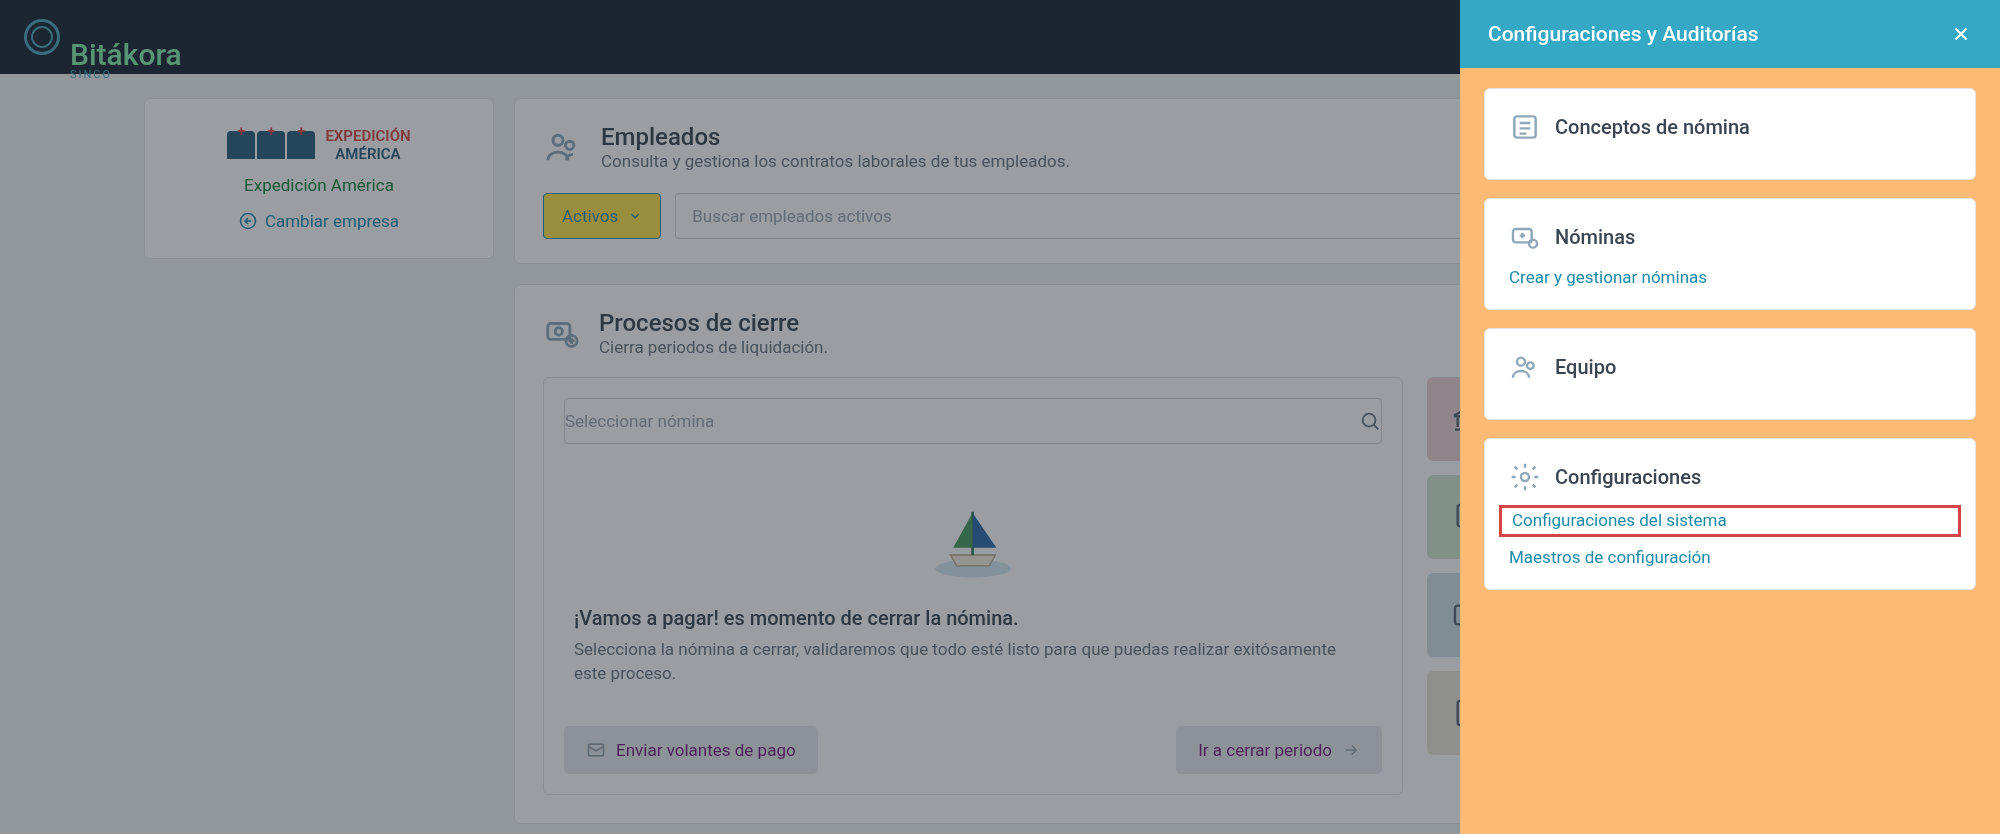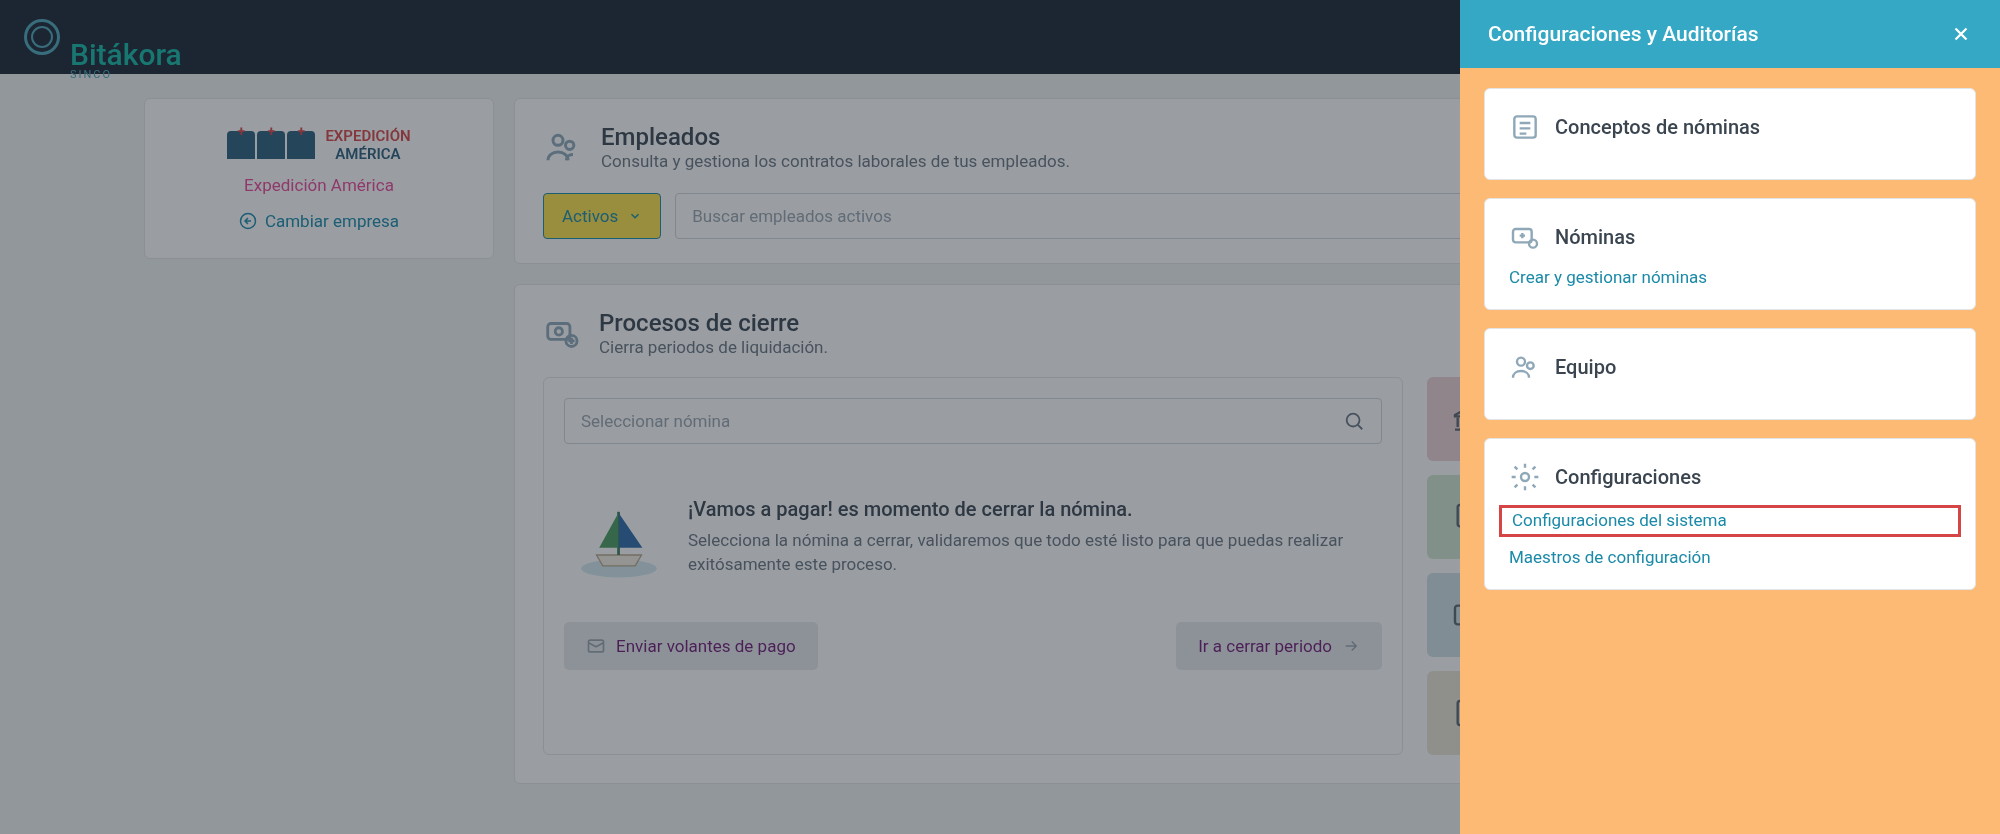--- a/index.html
+++ b/index.html
@@ -1,55 +1,55 @@
 <!DOCTYPE html>
 <html><head>
 <meta charset="utf-8">
 <style>
 * { margin:0; padding:0; box-sizing:border-box; font-family:-apple-system,BlinkMacSystemFont,"Segoe UI",Roboto,sans-serif; }
 body { width:2000px; height:834px; background:#f0f2f2; overflow:hidden; position:relative; }
 .header { height:74px; background:#1a2332; display:flex; align-items:center; padding:0 24px; }
 .logo { display:flex; align-items:center; gap:10px; }
 .logo-icon { width:36px; height:36px; border:3px solid #4da6b8; border-radius:50%; position:relative; display:flex; align-items:center; justify-content:center; }
 .logo-icon::before { content:""; position:absolute; width:18px; height:18px; border:2px solid #4da6b8; border-radius:50%; }
-.logo-text { color:#14b8a6; font-size:30px; font-weight:500;margin-top:44px; }
+.logo-text { color:#86efac; font-size:30px; font-weight:500;margin-top:44px; }
 .logo-sub { color:#4da6b8; font-size:11px; letter-spacing:2px; margin-top:-4px; }
 .content { padding:24px 144px; display:flex; gap:20px; }
 .left-col { flex:0 0 350px; }
 .right-col { flex:1; }
 .card { background:#fff; border:1px solid #e2e5e8; border-radius:6px; }
 .company-card { padding:28px 20px 24px; text-align:center; }
 .company-logo { display:flex; align-items:center; justify-content:center; gap:10px; margin-bottom:12px; }
 .ship-icons { display:flex; gap:2px; }
 .ship { width:28px; height:28px; background:#2b5d7a; border-radius:4px 4px 0 0; position:relative; }
 .ship::before { content:"+"; position:absolute; top:-8px; left:50%; transform:translateX(-50%); color:#d64545; font-size:14px; font-weight:bold; }
 .company-text { color:#d64545; font-size:15px; font-weight:600; line-height:1.2; }
-.company-name { color:#ec4899; font-size:17px; margin:10px 0 16px; }
+.company-name { color:#15803d; font-size:17px; margin:10px 0 16px; }
 .change-company { display:inline-flex; align-items:center; gap:8px; color:#1a8aa8; font-size:17px; cursor:pointer; }
 .employees-card { padding:24px 28px; margin-bottom:20px; }
 .emp-header { display:flex; align-items:flex-start; justify-content:space-between; margin-bottom:22px; }
 .emp-left { display:flex; align-items:center; gap:18px; }
 .emp-icon { width:40px; height:40px; color:#8fa8b8; }
 .emp-title { font-size:24px; color:#3a4550; font-weight:500; }
 .emp-sub { font-size:17px; color:#6b7680; }
 .btn-hire { background:#1a8aa8; color:#fff; border:none; padding:12px 24px; border-radius:5px; font-size:17px; display:flex; align-items:center; gap:8px; cursor:pointer; }
 .emp-filter { display:flex; gap:0; }
 .filter-btn { border:1px solid #1a8aa8; color:#1a8aa8; background:#fde047; padding:10px 18px; border-radius:4px; font-size:17px; display:flex; align-items:center; gap:10px; cursor:pointer; }
 .search-wrap { flex:1; border:1px solid #d0d5da; border-radius:4px; display:flex; align-items:center; padding:0 16px; margin-left:14px; }
 .search-input { flex:1; border:none; outline:none; font-size:17px; padding:12px 0; color:#4a5560; background:transparent; }
 .search-input::placeholder { color:#9aa4ad; }
 .procesos-card { padding:24px 28px 28px; }
 .proc-header { display:flex; align-items:center; gap:18px; margin-bottom:20px; }
 .proc-icon { width:38px; height:38px; color:#8fa8b8; }
 .proc-title { font-size:24px; color:#3a4550; font-weight:500; }
 .proc-sub { font-size:17px; color:#6b7680; }
 .proc-body { display:flex; gap:24px; }
 .proc-left { flex:1; border:1px solid #e2e5e8; border-radius:6px; padding:20px; }
-.nomina-search { border:1px solid #d0d5da; border-radius:4px; display:flex; align-items:center; padding:0 16px; margin-bottom:28px; }
-.proc-msg { display:flex; align-items:center; gap:24px; padding:20px 10px 40px; }
+.nomina-search { border:1px solid #d0d5da; border-radius:4px; display:flex; align-items:center; padding:0 0; margin-bottom:28px; }
+.proc-msg { display:flex; align-items:center; gap:24px; padding:20px 10px 40px;flex-direction:column; }
 .boat-illus { width:90px; height:90px; flex-shrink:0; display:flex; align-items:center; justify-content:center; }
 .proc-msg-text h3 { font-size:20px; color:#3a4550; font-weight:500; margin-bottom:8px; }
 .proc-msg-text p { font-size:17px; color:#6b7680; line-height:1.4; }
 .proc-actions { display:flex; justify-content:space-between; gap:16px; }
 .btn-secondary { background:#e8eaec; color:#701a75; border:none; padding:14px 22px; border-radius:5px; font-size:17px; display:flex; align-items:center; gap:10px; cursor:pointer; }
 .proc-right { flex:0 0 400px; display:flex; flex-direction:column; gap:14px; }
 .proc-link { border-radius:6px; padding:26px 24px; display:flex; align-items:center; gap:22px; cursor:pointer; font-size:18px; color:#3a4550; }
 .proc-link.pink { background:#ecd2d3; }
 .proc-link.green { background:#d4e6d2; }
 .proc-link.blue { background:#d2e0e6; }
@@ -250,21 +250,21 @@
   </div>
   <div class="drawer-body" id="drawer-body">
       <div class="section-card">
         <div class="section-head">
           <div class="section-icon">
             <svg viewBox="0 0 24 24" fill="none" stroke="currentColor" stroke-width="1.8">
               <rect x="4" y="4" width="16" height="16" rx="2"></rect>
               <path d="M8 9h8M8 13h8M8 17h5"></path>
             </svg>
           </div>
-          <div class="section-title">Conceptos de nóminas</div>
+          <div class="section-title">Conceptos de nómina</div>
         </div>
       </div>
       <div class="section-card">
         <div class="section-head">
           <div class="section-icon">
             <svg viewBox="0 0 24 24" fill="none" stroke="currentColor" stroke-width="1.8">
               <rect x="3" y="6" width="14" height="10" rx="2"></rect>
               <path d="M10 9v4M8 11h4"></path>
               <circle cx="18" cy="17" r="3"></circle>
             </svg>

